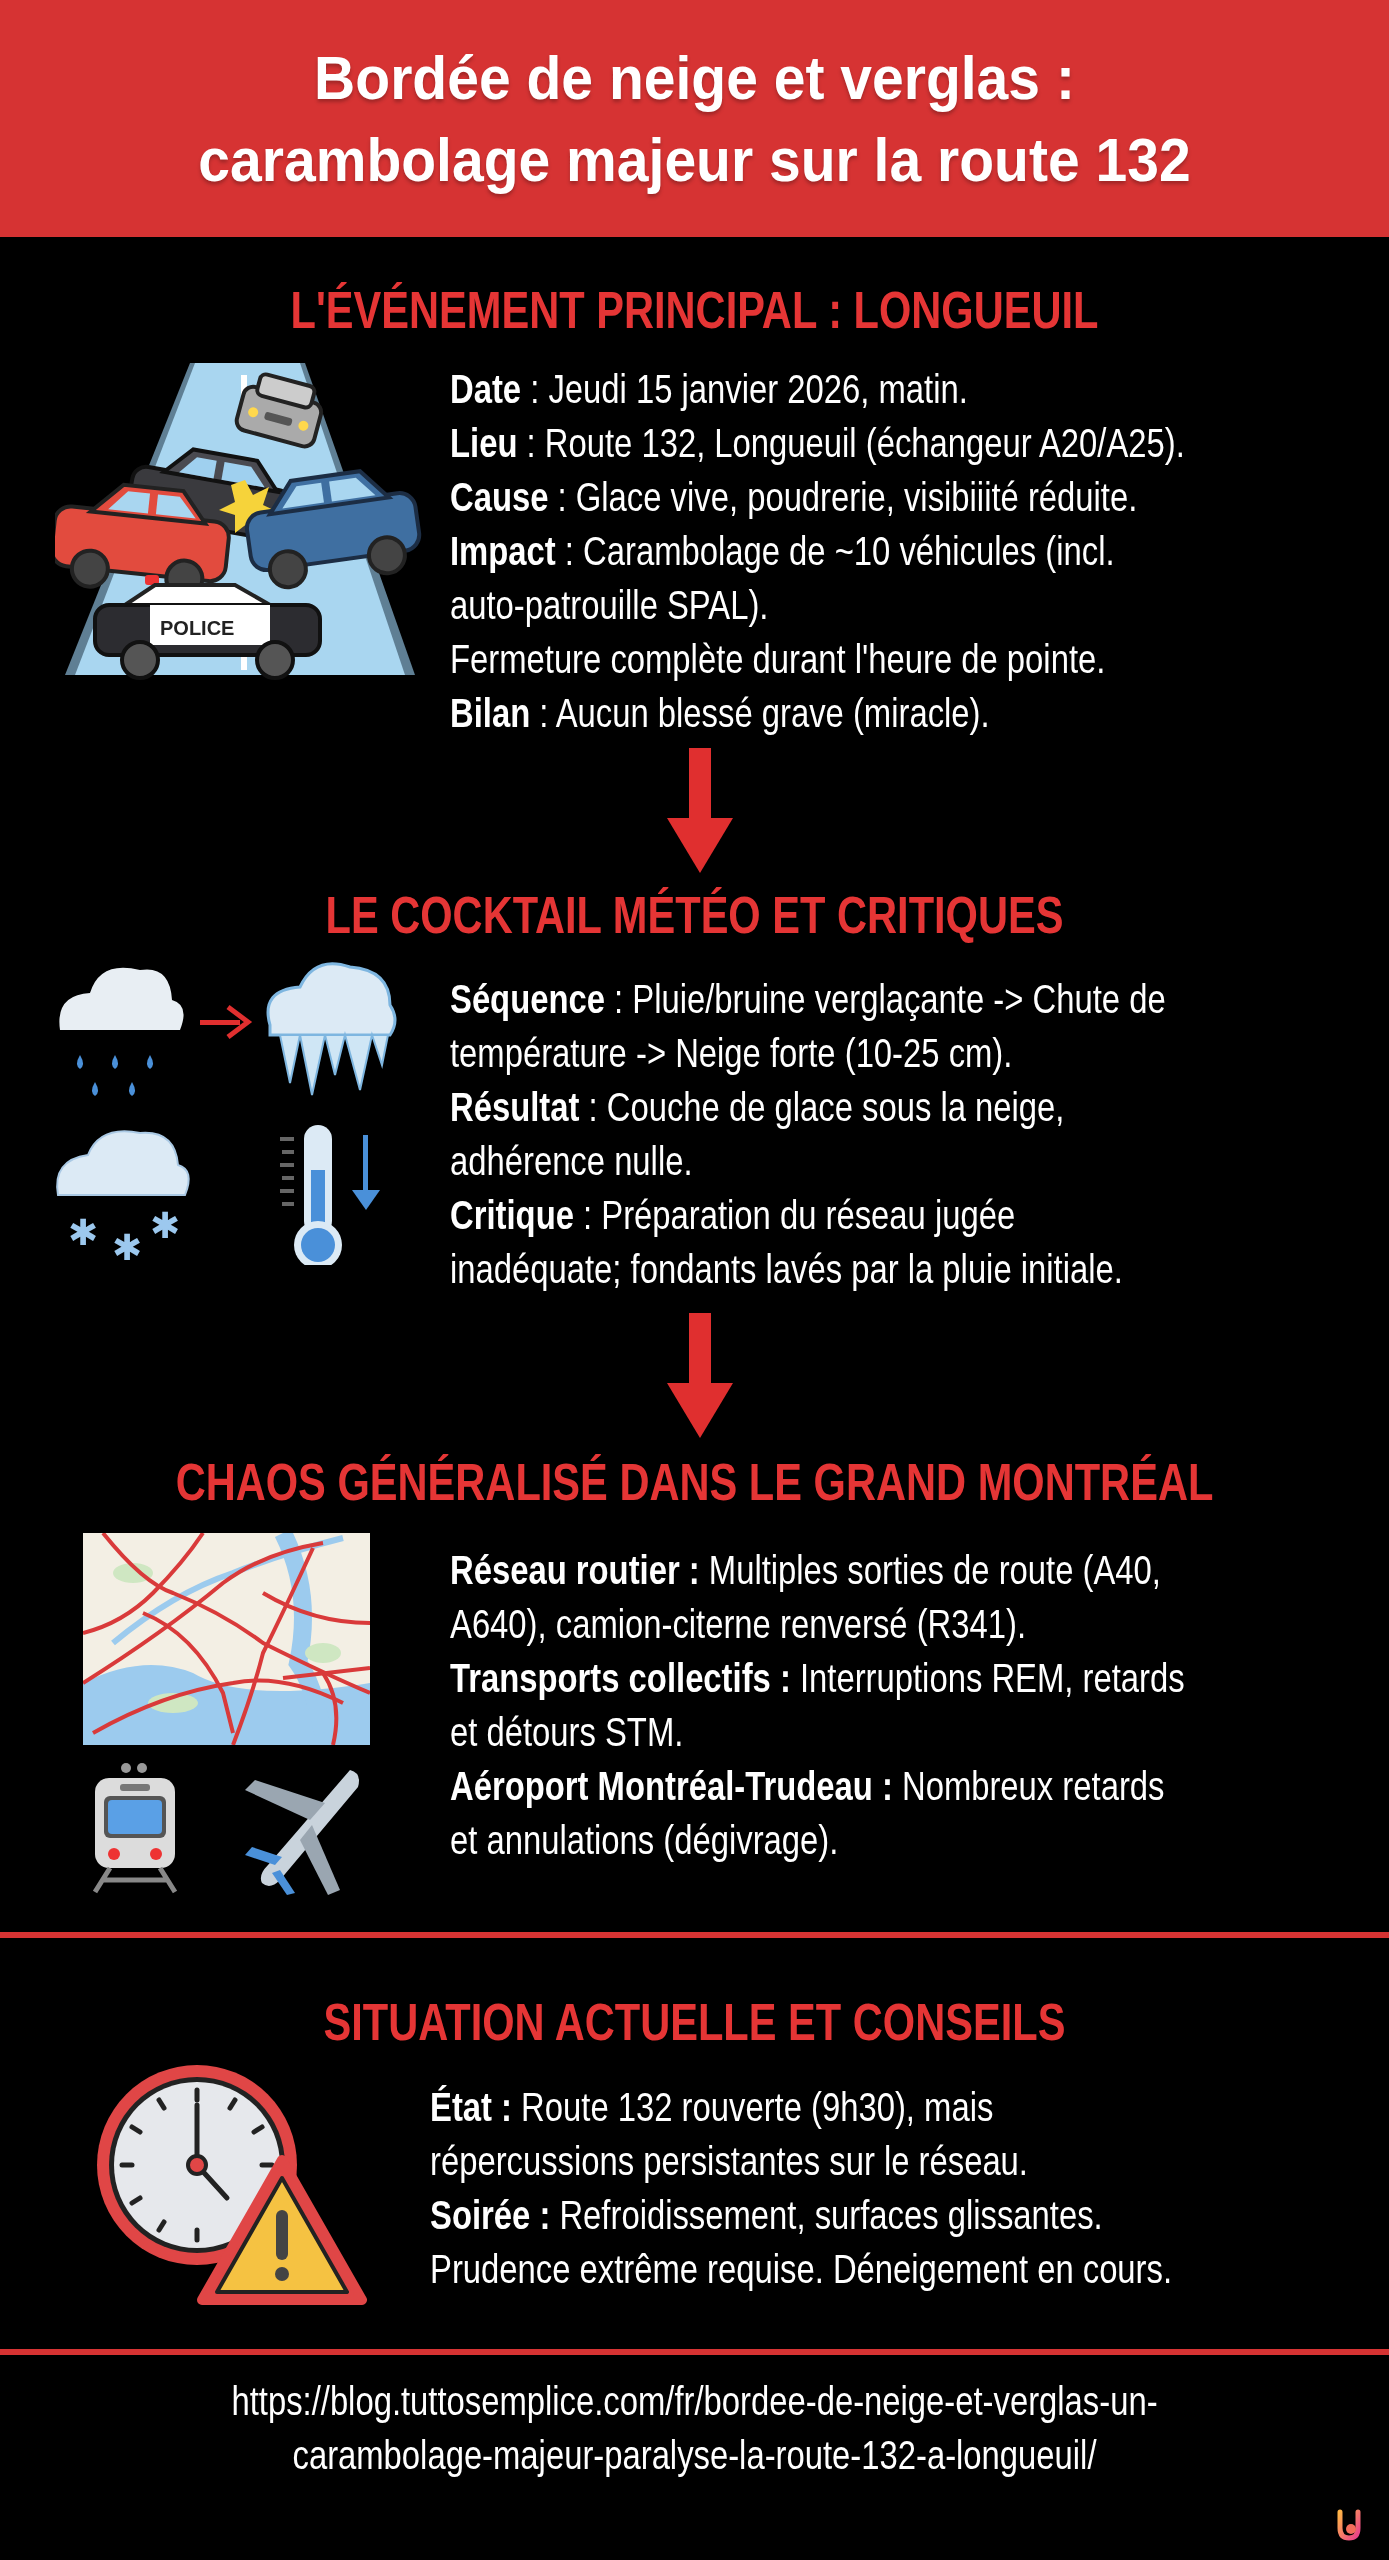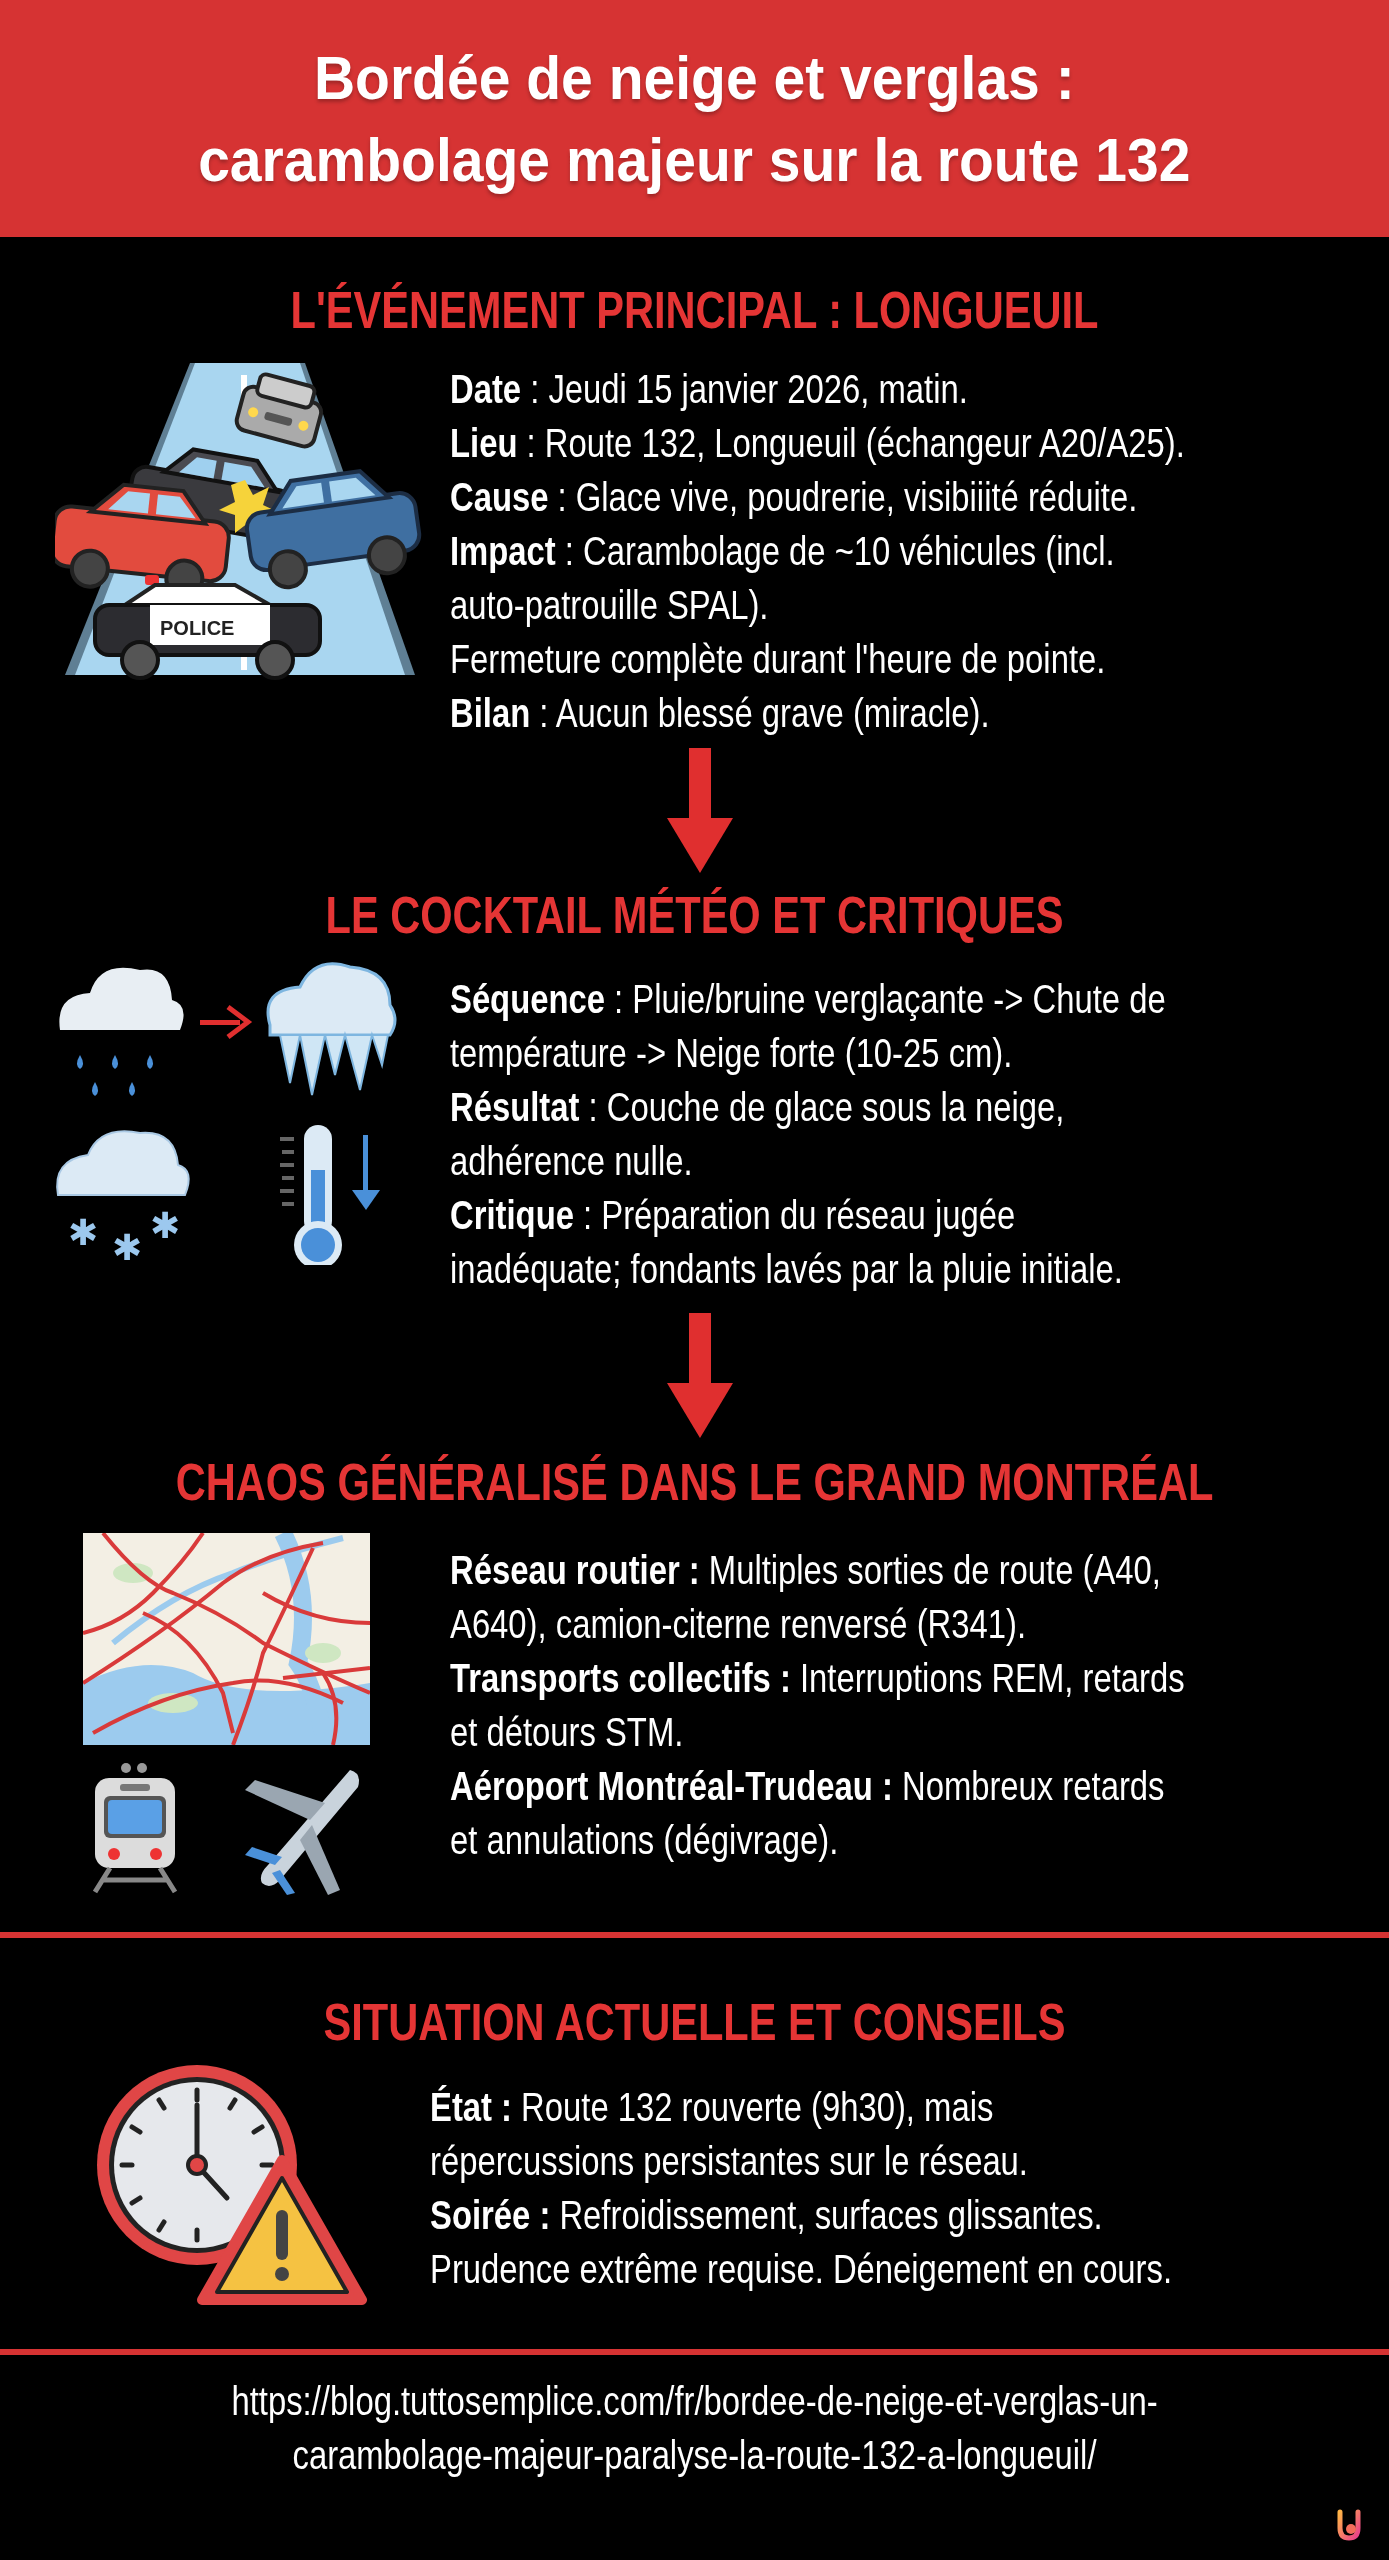--- a/index.html
+++ b/index.html
@@ -2,21 +2,21 @@
 <html><head>
 <meta charset="utf-8">
 <style>
   * { box-sizing: border-box; margin: 0; padding: 0; }
   html, body { width: 1389px; height: 2560px; background: #000; overflow: hidden; }
   body { position: relative; font-family: "Liberation Sans", "DejaVu Sans", sans-serif; color: #fff; }
 
   .header {
     position: absolute; left: 0; top: 0; width: 1389px; height: 237px;
     background: #d63333;
-    display: flex; flex-direction: column; align-items: center; justify-content: center;
+    display: flex; flex-direction: column; justify-content: center;
   }
   .header h1 {
     font-family: "Liberation Sans", sans-serif; font-weight: bold;
     font-size: 62px; line-height: 82px; text-align: center; color: #fff;
     text-shadow: 0 3px 4px rgba(0,0,0,0.25);
     transform: scaleX(0.92);
   }
 
   .section-title {
     position: absolute; left: 0; width: 1389px; text-align: center;

